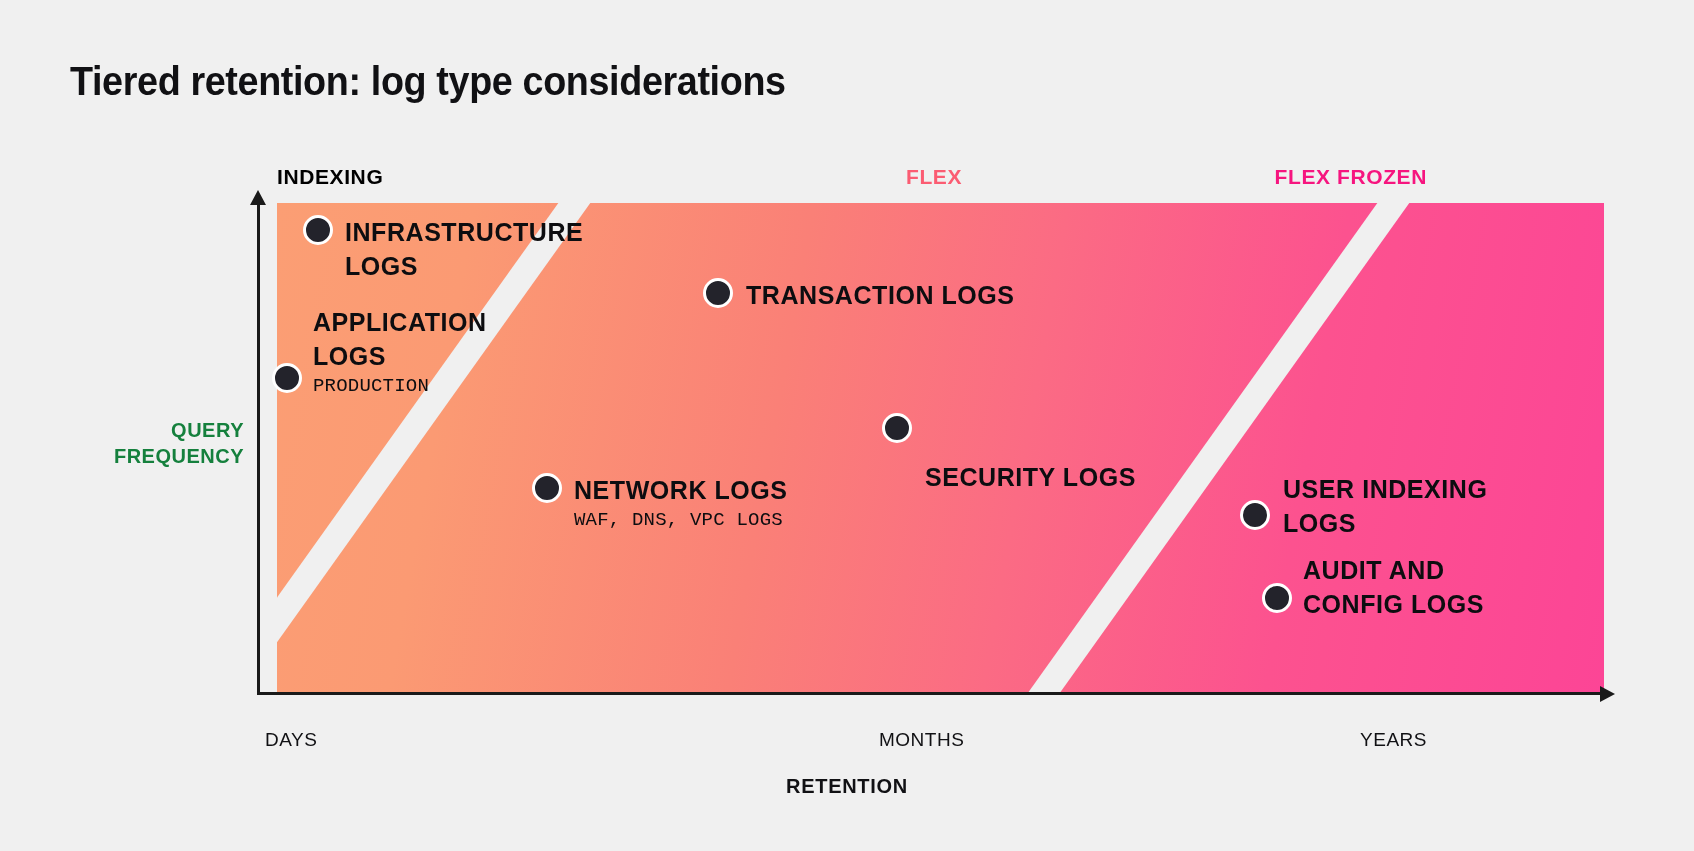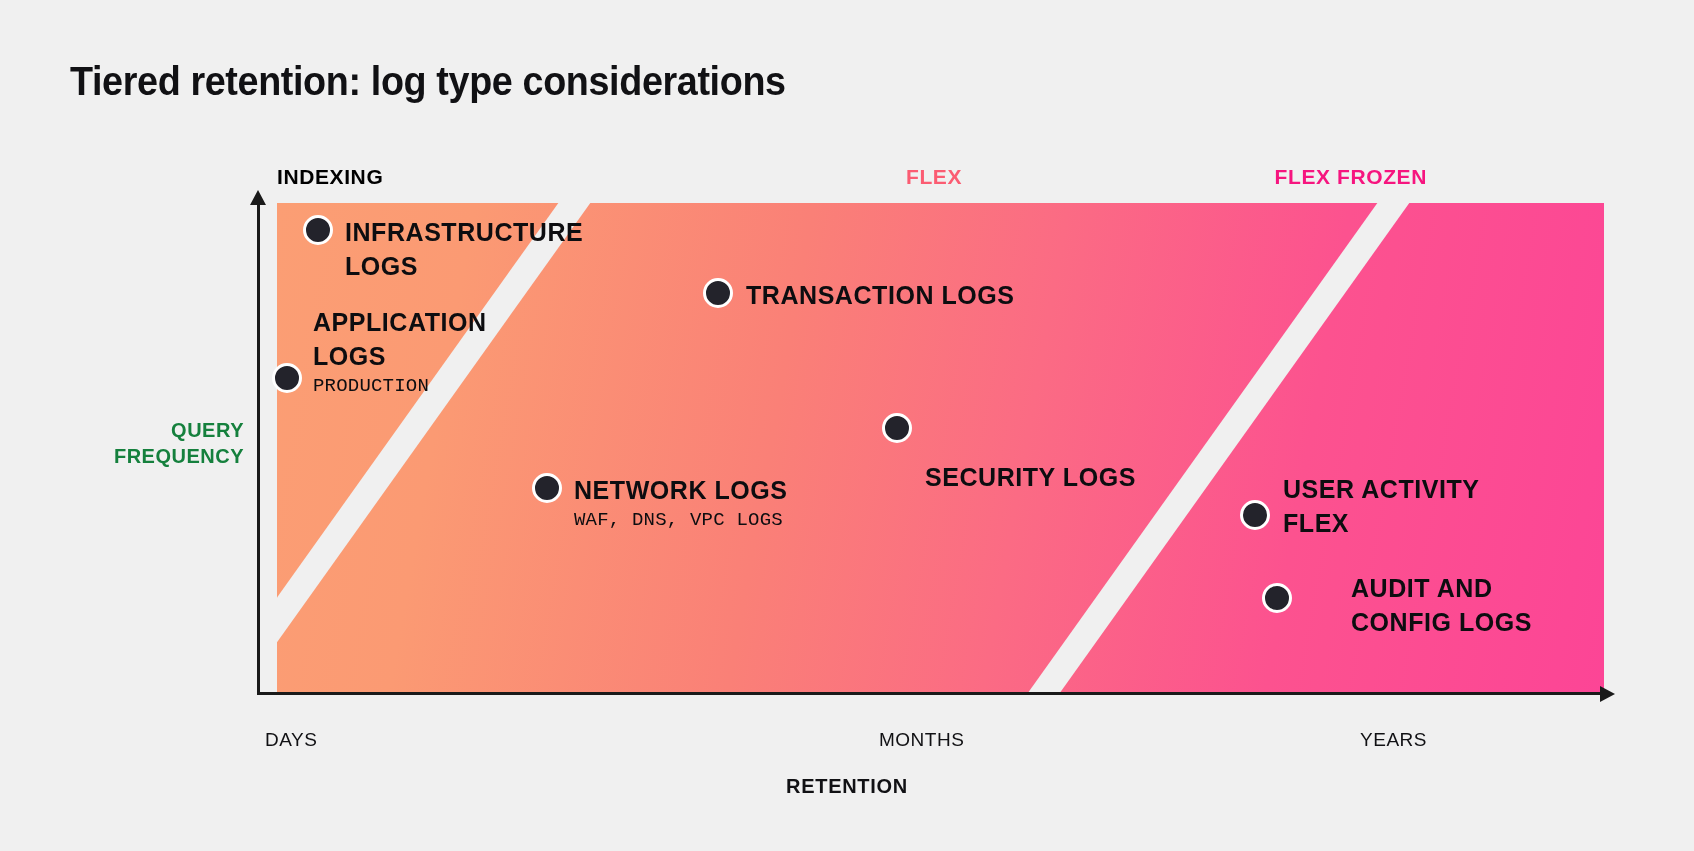--- a/index.html
+++ b/index.html
@@ -231,21 +231,21 @@
   </div>
 
   <div class="point" style="left:532px; top:473px;"></div>
   <div class="point-label" style="left:574px; top:474px;">
     <span class="pl-title">NETWORK LOGS</span>
     <span class="pl-sub">WAF, DNS, VPC LOGS</span>
   </div>
 
   <div class="point" style="left:1240px; top:500px;"></div>
   <div class="point-label wrap-2" style="left:1283px; top:473px; width:210px;">
-    <span class="pl-title">USER ACTIVITY FLEX</span>
+    <span class="pl-title">USER INDEXING LOGS</span>
   </div>
 
   <div class="point" style="left:1262px; top:583px;"></div>
-  <div class="point-label wrap-2" style="left:1303px; top:572px; width:200px;margin-left:48px;">
+  <div class="point-label wrap-2" style="left:1303px; top:554px; width:200px;">
     <span class="pl-title">AUDIT AND CONFIG LOGS</span>
   </div>
 
 </div>
 
 </body></html>

